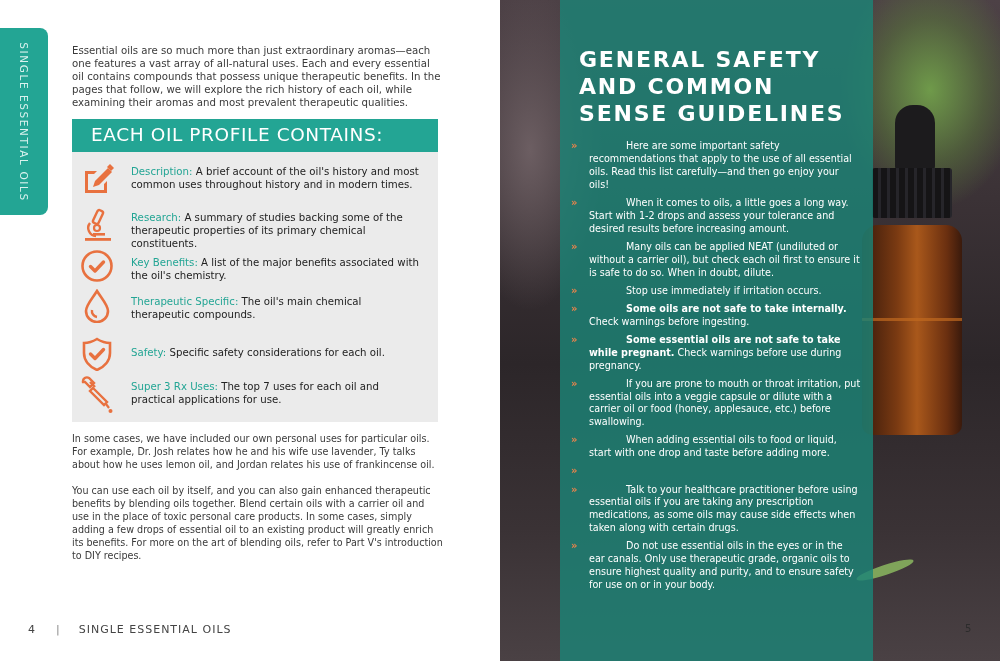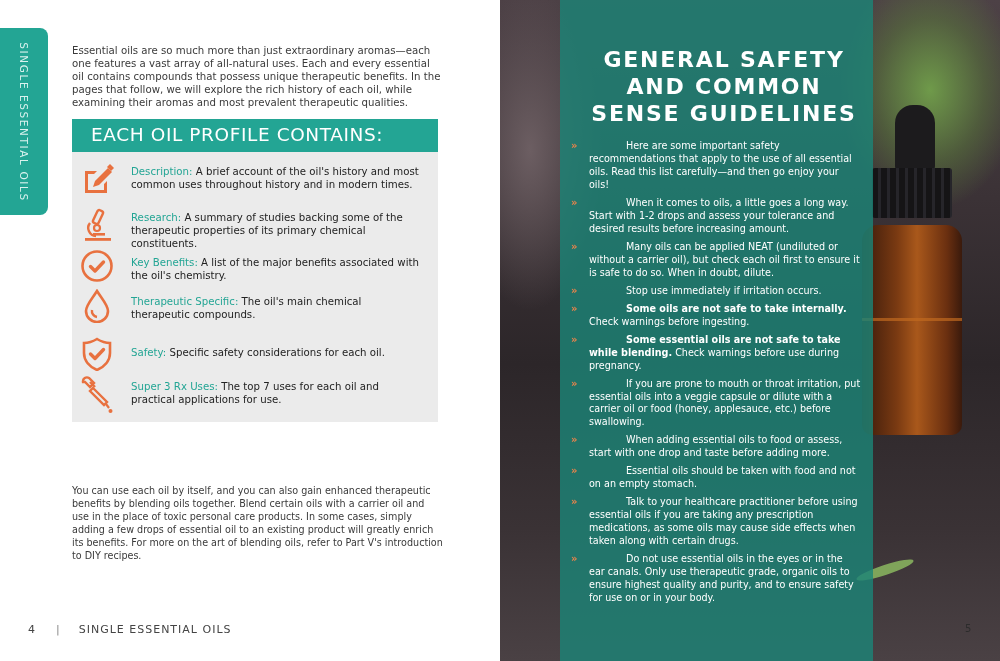--- a/index.html
+++ b/index.html
@@ -73,21 +73,21 @@
     .leaf {
       position: absolute; left: 355px; top: 565px; width: 60px; height: 10px; background: #7fa45a;
       border-radius: 50%; transform: rotate(-18deg);
     }
     .teal-panel {
       position: absolute; left: 60px; top: 0; width: 313px; height: 661px;
       background: rgba(28, 132, 118, 0.82);
     }
     .safety-title {
       position: absolute; left: 79px; top: 46px; width: 290px;
-      color: #ffffff; font-size: 22px; line-height: 27px; letter-spacing: 1.8px; text-align: center;
+      color: #ffffff; font-size: 22px; line-height: 27px; letter-spacing: 1.8px;
     }
     .safety-list { position: absolute; left: 71px; top: 140px; width: 290px; list-style: none; }
     .safety-item {
       position: relative; padding-left: 18px;
       font-size: 9.6px; line-height: 12.9px; color: #ffffff; margin-bottom: 5.2px;
     }
     .safety-bullet {
       position: absolute; left: 0; top: 0; color: #e9834b; font-size: 10px; font-weight: bold;
     }
     .safety-item b { font-weight: bold; margin-left: 37px; }
@@ -169,20 +169,21 @@
             <path d="M10 6 l5 5" stroke="#e8713f" stroke-width="2.4"></path>
             <path d="M13 12 l14 14 l-3 3 l-14 -14 z" fill="none" stroke="#e8713f" stroke-width="2.4"></path>
             <path d="M26 28 l3 4" stroke="#e8713f" stroke-width="2.2"></path>
             <circle cx="30.5" cy="35" r="2" fill="#e8713f"></circle>
           </svg>
       </span>
       <div class="profile-text" style="top:4px"><span class="profile-term">Super 3 Rx Uses:</span><span> The top 7 uses for each oil and practical applications for use.</span></div>
     </div>
   </div>
 
+  <p class="body-para" style="top:433px">In some cases, we have included our own personal uses for particular oils. For example, Dr. Josh relates how he and his wife use lavender, Ty talks about how he uses lemon oil, and Jordan relates his use of frankincense oil.</p>
   <p class="body-para" style="top:485px">You can use each oil by itself, and you can also gain enhanced therapeutic benefits by blending oils together. Blend certain oils with a carrier oil and use in the place of toxic personal care products. In some cases, simply adding a few drops of essential oil to an existing product will greatly enrich its benefits. For more on the art of blending oils, refer to Part V's introduction to DIY recipes.</p>
 
   <div class="footer-left">
     <span>4</span><span class="sep">|</span><span>SINGLE ESSENTIAL OILS</span>
   </div>
 </div>
 
 <div class="page-right">
   <div class="bottle-cap"></div>
   <div class="bottle-collar"></div>
@@ -193,22 +194,22 @@
   <div class="teal-panel"></div>
 
   <h1 class="safety-title">GENERAL SAFETY AND COMMON SENSE GUIDELINES</h1>
 
   <ul class="safety-list">
     <li class="safety-item"><span class="safety-bullet">»</span><b></b><span>Here are some important safety recommendations that apply to the use of all essential oils. Read this list carefully—and then go enjoy your oils!</span></li>
     <li class="safety-item"><span class="safety-bullet">»</span><b></b><span>When it comes to oils, a little goes a long way. Start with 1-2 drops and assess your tolerance and desired results before increasing amount.</span></li>
     <li class="safety-item"><span class="safety-bullet">»</span><b></b><span>Many oils can be applied NEAT (undiluted or without a carrier oil), but check each oil first to ensure it is safe to do so. When in doubt, dilute.</span></li>
     <li class="safety-item"><span class="safety-bullet">»</span><b></b><span>Stop use immediately if irritation occurs.</span></li>
     <li class="safety-item"><span class="safety-bullet">»</span><b>Some oils are not safe to take internally.</b><span> Check warnings before ingesting.</span></li>
-    <li class="safety-item"><span class="safety-bullet">»</span><b>Some essential oils are not safe to take while blending.</b><span> Check warnings before use during pregnancy.</span></li>
+    <li class="safety-item"><span class="safety-bullet">»</span><b>Some essential oils are not safe to take while pregnant.</b><span> Check warnings before use during pregnancy.</span></li>
     <li class="safety-item"><span class="safety-bullet">»</span><b></b><span>If you are prone to mouth or throat irritation, put essential oils into a veggie capsule or dilute with a carrier oil or food (honey, applesauce, etc.) before swallowing.</span></li>
-    <li class="safety-item"><span class="safety-bullet">»</span><b></b><span>When adding essential oils to food or assess, start with one drop and taste before adding more.</span></li>
-    <li class="safety-item"><span class="safety-bullet">»</span><b></b><span>Essential oils should be taken with food and not on an empty stomach.</span></li>
+    <li class="safety-item"><span class="safety-bullet">»</span><b></b><span>When adding essential oils to food or liquid, start with one drop and taste before adding more.</span></li>
+    <li class="safety-item"><span class="safety-bullet">»</span><b></b></li>
     <li class="safety-item"><span class="safety-bullet">»</span><b></b><span>Talk to your healthcare practitioner before using essential oils if you are taking any prescription medications, as some oils may cause side effects when taken along with certain drugs.</span></li>
     <li class="safety-item"><span class="safety-bullet">»</span><b></b><span>Do not use essential oils in the eyes or in the ear canals. Only use therapeutic grade, organic oils to ensure highest quality and purity, and to ensure safety for use on or in your body.</span></li>
   </ul>
 
   <span class="page-num-right">5</span>
 </div>
 
 </body></html>

